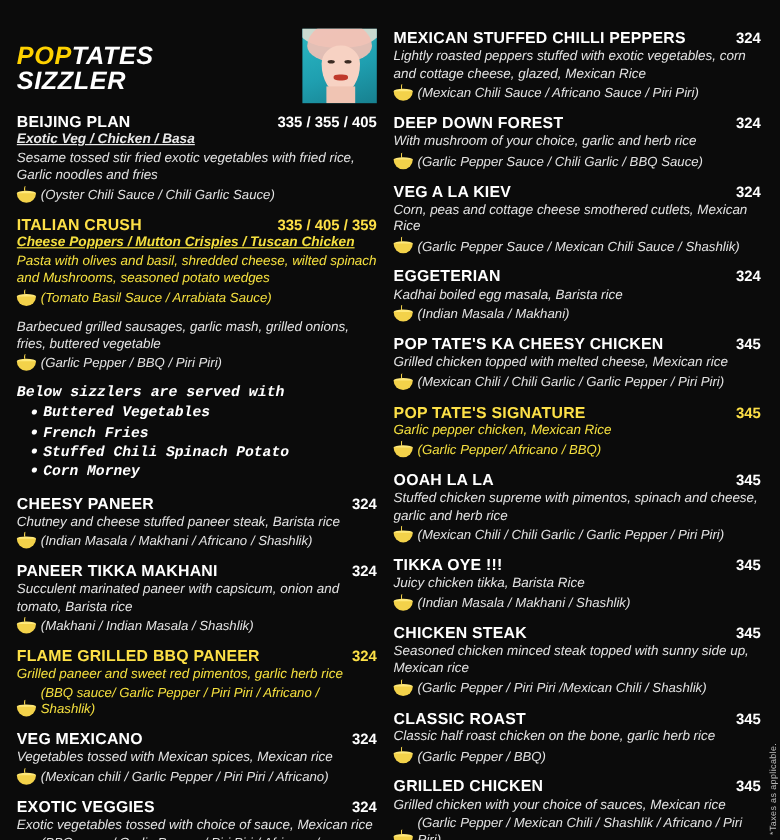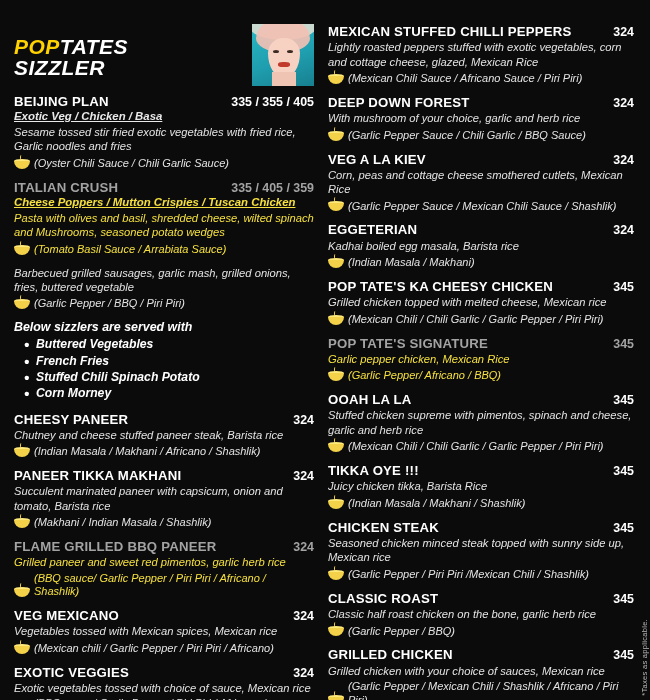--- a/index.html
+++ b/index.html
@@ -104,21 +104,21 @@
     line-height: 1.15;
   }
   .item-price {
     font-size: 12.4px;
     font-weight: bold;
     white-space: nowrap;
     color: #ffffff;
     line-height: 1.15;
   }
   .item.yellow .item-name,
-  .item.yellow .item-price { color: #a3a3a3; }
+  .item.yellow .item-price { color: #fde047; }
   .item.yellow .item-desc,
   .item.yellow .item-sub,
   .item.yellow .sauces { color: #f5e03f; }
 
   .item-sub {
     font-size: 11.4px;
     font-style: italic;
     font-weight: bold;
     color: #e9e9e9;
     text-decoration: underline;
@@ -162,21 +162,21 @@
     border-radius: 40%;
   }
   .sauces {
     font-size: 11px;
     font-style: italic;
     color: #e3e3e3;
     line-height: 1.25;
   }
 
   
-  .served-block { margin: 4px 0 10px 0; }
+  .served-block { margin: 4px 0 10px 0; font-family: Liberation Mono, monospace; }
   .served-title {
     font-size: 12.4px;
     font-style: italic;
     font-weight: bold;
     color: #ffffff;
     margin-bottom: 2px;
   }
   .served-list { list-style: none; padding-left: 10px; }
   .served-list li {
     font-size: 12.2px;

